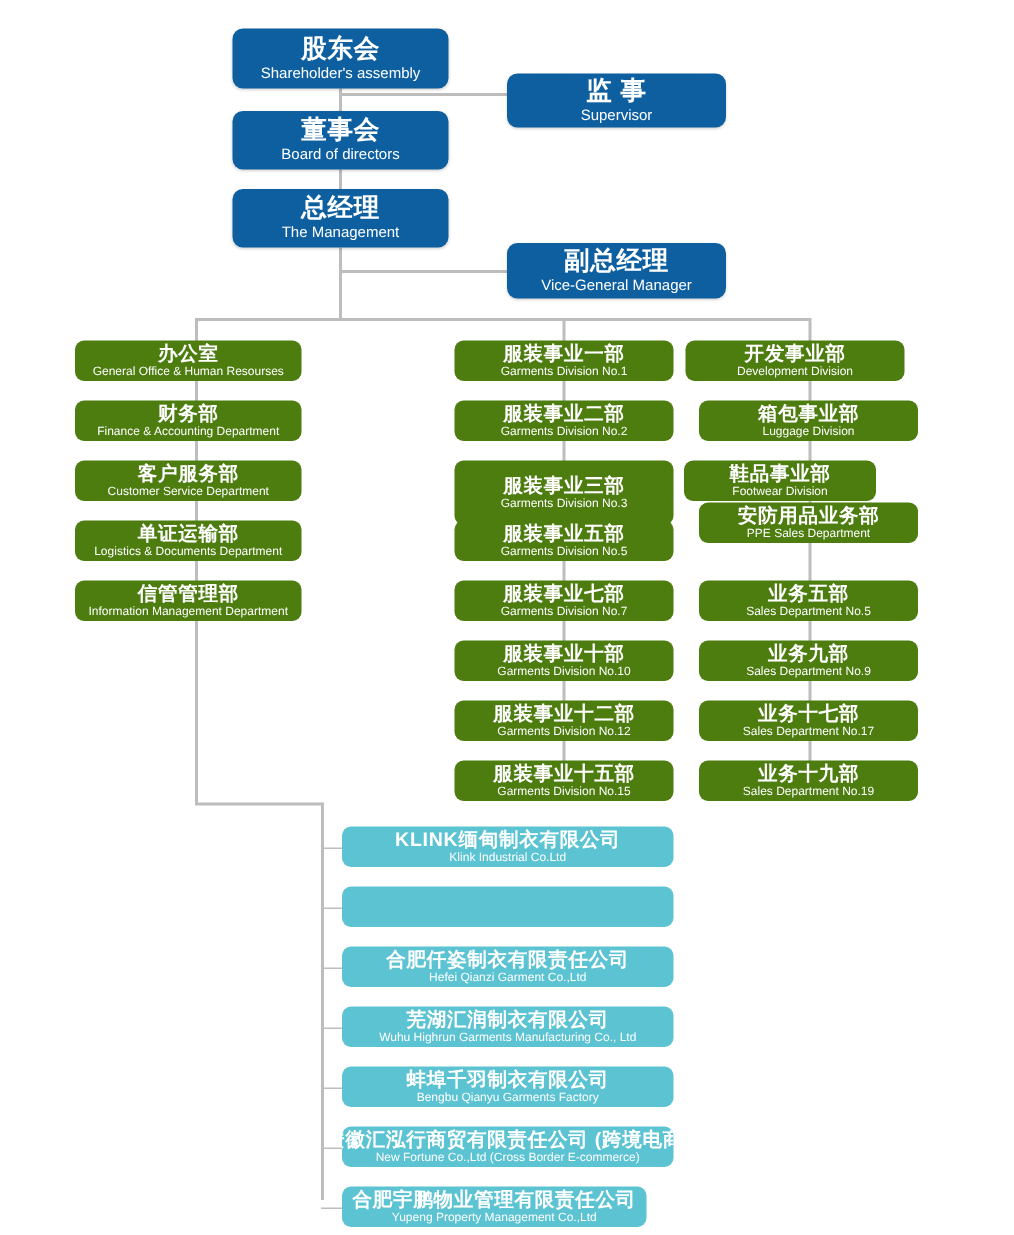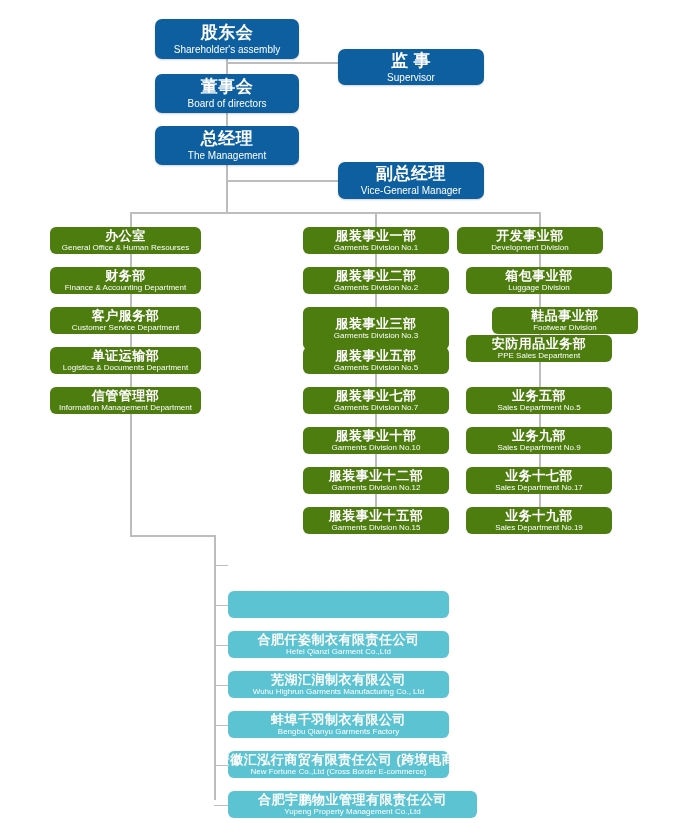--- a/index.html
+++ b/index.html
@@ -149,21 +149,21 @@
     </div>
     <div style="position: absolute;"></div>
     <div class="box lvl-dept" style="left: 443px; top: 227px; width: 146px; height: 27px; margin-left: 14px;">
       <div class="cn">开发事业部</div>
       <div class="en">Development Division</div>
     </div>
     <div class="box lvl-dept" style="left: 466px; top: 267px; width: 146px; height: 27px;">
       <div class="cn">箱包事业部</div>
       <div class="en">Luggage Division</div>
     </div>
-    <div class="box lvl-dept" style="left: 492px; top: 307px; width: 146px; height: 27px;">
+    <div class="box lvl-dept" style="left: 456px; top: 307px; width: 128px; height: 27px;">
       <div class="cn">鞋品事业部</div>
       <div class="en">Footwear Division</div>
     </div>
     <div class="box lvl-dept" style="left: 466px; top: 335px; width: 146px; height: 27px;">
       <div class="cn">安防用品业务部</div>
       <div class="en">PPE Sales Department</div>
     </div>
     <div class="box lvl-dept" style="left: 466px; top: 387px; width: 146px; height: 27px;">
       <div class="cn">业务五部</div>
       <div class="en">Sales Department No.5</div>
@@ -172,20 +172,24 @@
       <div class="cn">业务九部</div>
       <div class="en">Sales Department No.9</div>
     </div>
     <div class="box lvl-dept" style="left: 466px; top: 467px; width: 146px; height: 27px;">
       <div class="cn">业务十七部</div>
       <div class="en">Sales Department No.17</div>
     </div>
     <div class="box lvl-dept" style="left: 466px; top: 507px; width: 146px; height: 27px;">
       <div class="cn">业务十九部</div>
       <div class="en">Sales Department No.19</div>
+    </div>
+    <div class="box lvl-sub" style="left: 228px; top: 551px; width: 221px; height: 27px;">
+      <div class="cn">KLINK缅甸制衣有限公司</div>
+      <div class="en">Klink Industrial Co.Ltd</div>
     </div>
     <div class="conn hline" style="left: 214px; top: 564.5px; width: 14px; background: rgb(189, 189, 189);"></div>
     <div class="box lvl-sub" style="left: 228px; top: 591px; width: 221px; height: 27px; gap: 44px;">
       <div class="cn">设计打样中心</div>
       <div class="en">Design &amp; Sampling Center</div>
     </div>
     <div class="conn hline" style="left: 214px; top: 604.5px; width: 14px; background: rgb(189, 189, 189);"></div>
     <div class="box lvl-sub" style="left: 228px; top: 631px; width: 221px; height: 27px;">
       <div class="cn">合肥仟姿制衣有限责任公司</div>
       <div class="en">Hefei Qianzi Garment Co.,Ltd</div>
@@ -199,18 +203,18 @@
     <div class="box lvl-sub" style="left: 228px; top: 711px; width: 221px; height: 27px;">
       <div class="cn">蚌埠千羽制衣有限公司</div>
       <div class="en">Bengbu Qianyu Garments Factory</div>
     </div>
     <div class="conn hline" style="left: 214px; top: 724.5px; width: 14px; background: rgb(189, 189, 189);"></div>
     <div class="box lvl-sub" style="left: 228px; top: 751px; width: 221px; height: 27px;">
       <div class="cn">安徽汇泓行商贸有限责任公司 (跨境电商)</div>
       <div class="en">New Fortune Co.,Ltd (Cross Border E-commerce)</div>
     </div>
     <div class="conn hline" style="left: 214px; top: 764.5px; width: 14px; background: rgb(189, 189, 189);"></div>
-    <div class="box lvl-sub" style="left: 228px; top: 791px; width: 249px; height: 27px;">
+    <div class="box lvl-sub" style="left: 228px; top: 791px; width: 203px; height: 27px;">
       <div class="cn">合肥宇鹏物业管理有限责任公司</div>
       <div class="en">Yupeng Property Management Co.,Ltd</div>
     </div>
     <div class="conn hline" style="left: 214px; top: 804.5px; width: 14px; background: rgb(189, 189, 189);"></div>
   </div>
 
 </body></html>

